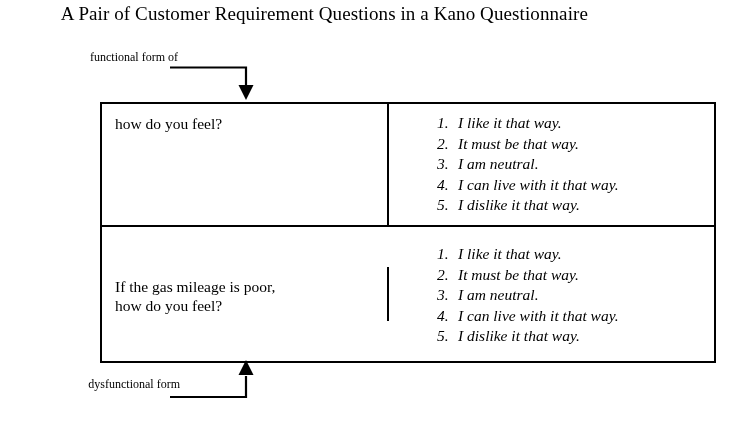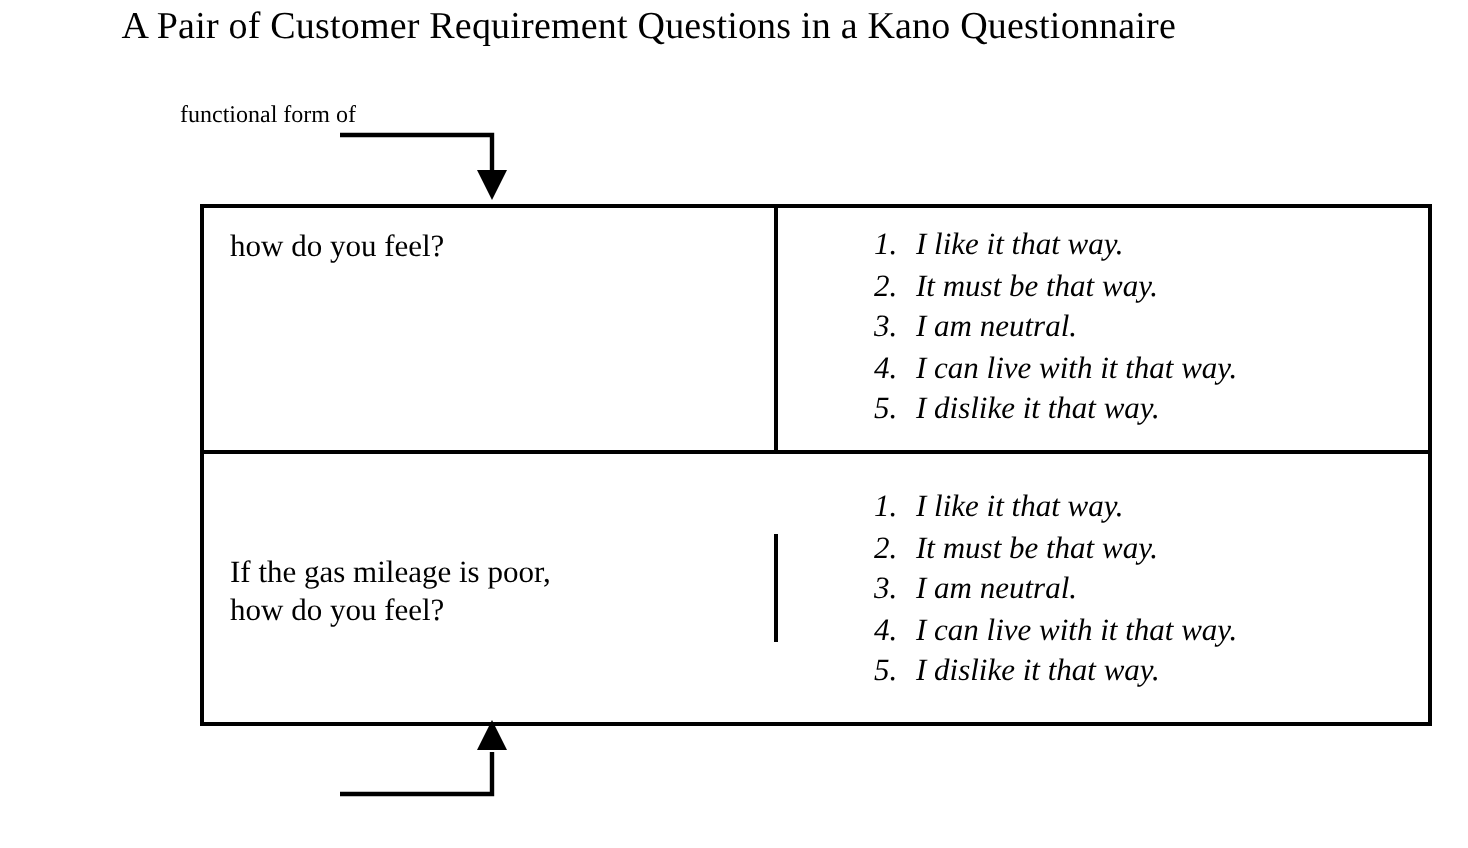--- a/index.html
+++ b/index.html
@@ -194,13 +194,14 @@
   </div>
 
 </div>
 
 <svg class="leader leader-bottom" viewBox="0 0 92 44" width="92" height="44" aria-hidden="true">
   <path d="M 0 39 L 76 39 L 76 18" stroke="#000000" stroke-width="2.2" fill="none"></path>
   <polygon points="76,2 68.5,17 83.5,17" fill="#000000"></polygon>
 </svg>
 
 <div class="callout callout-bottom">
+  <span>dysfunctional form</span>
 </div>
 
 </body></html>

